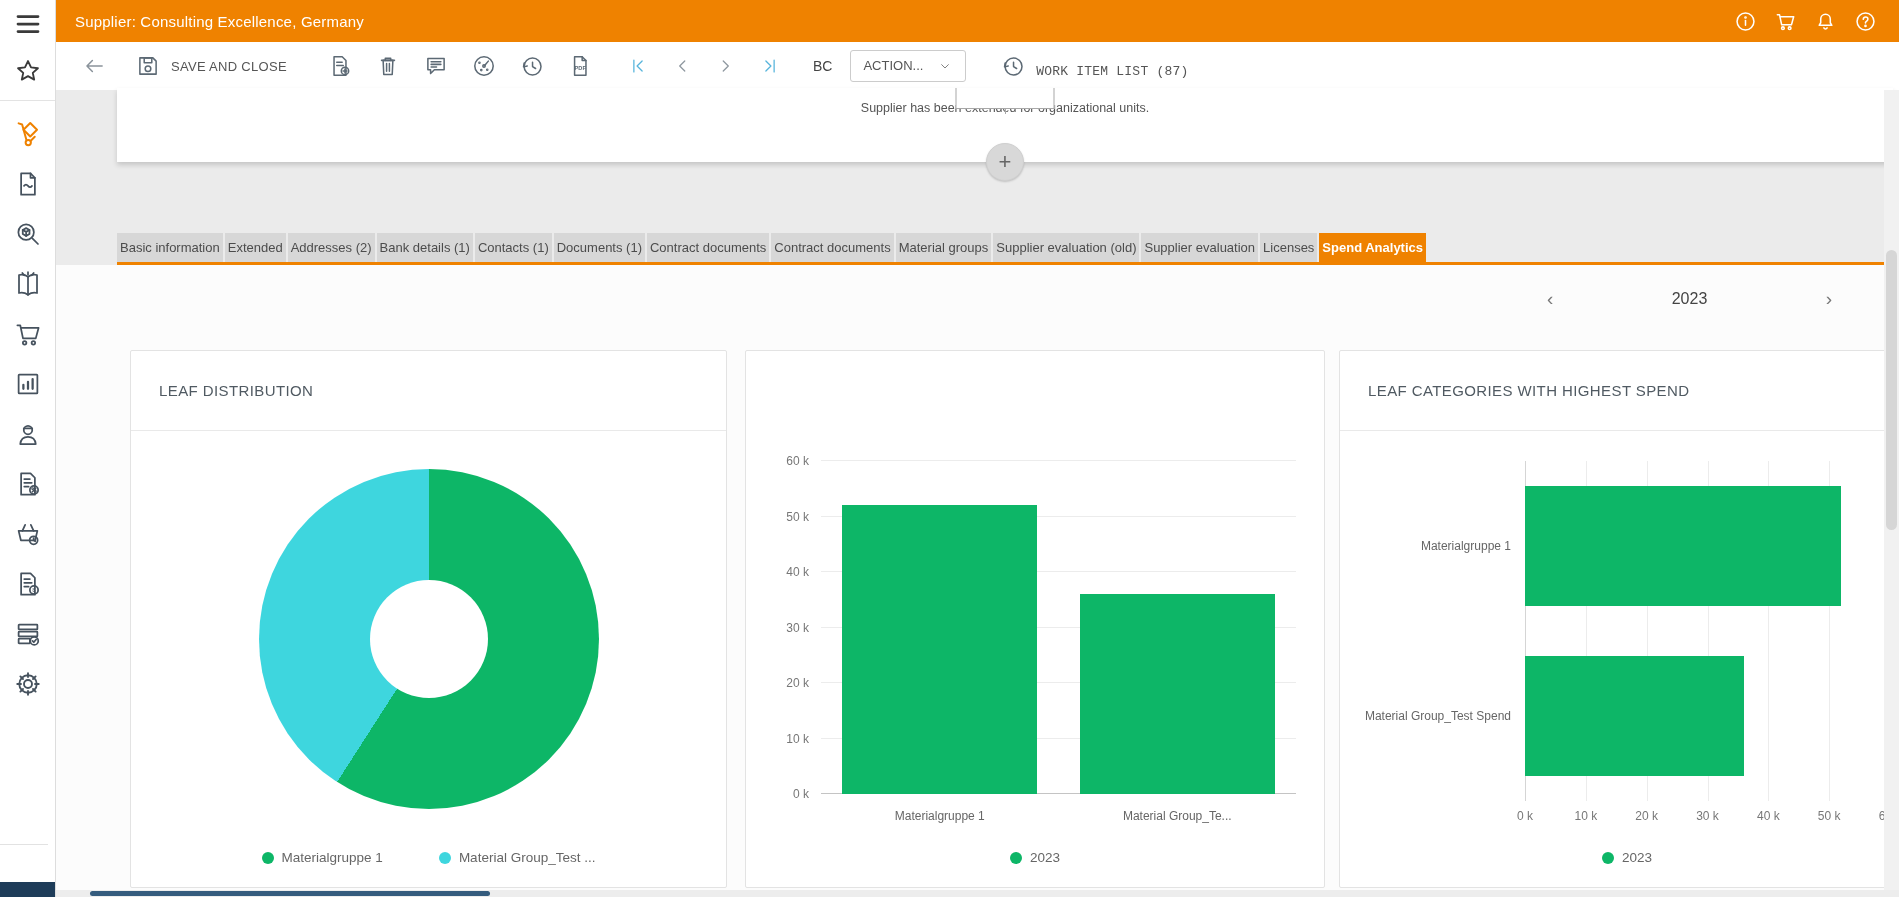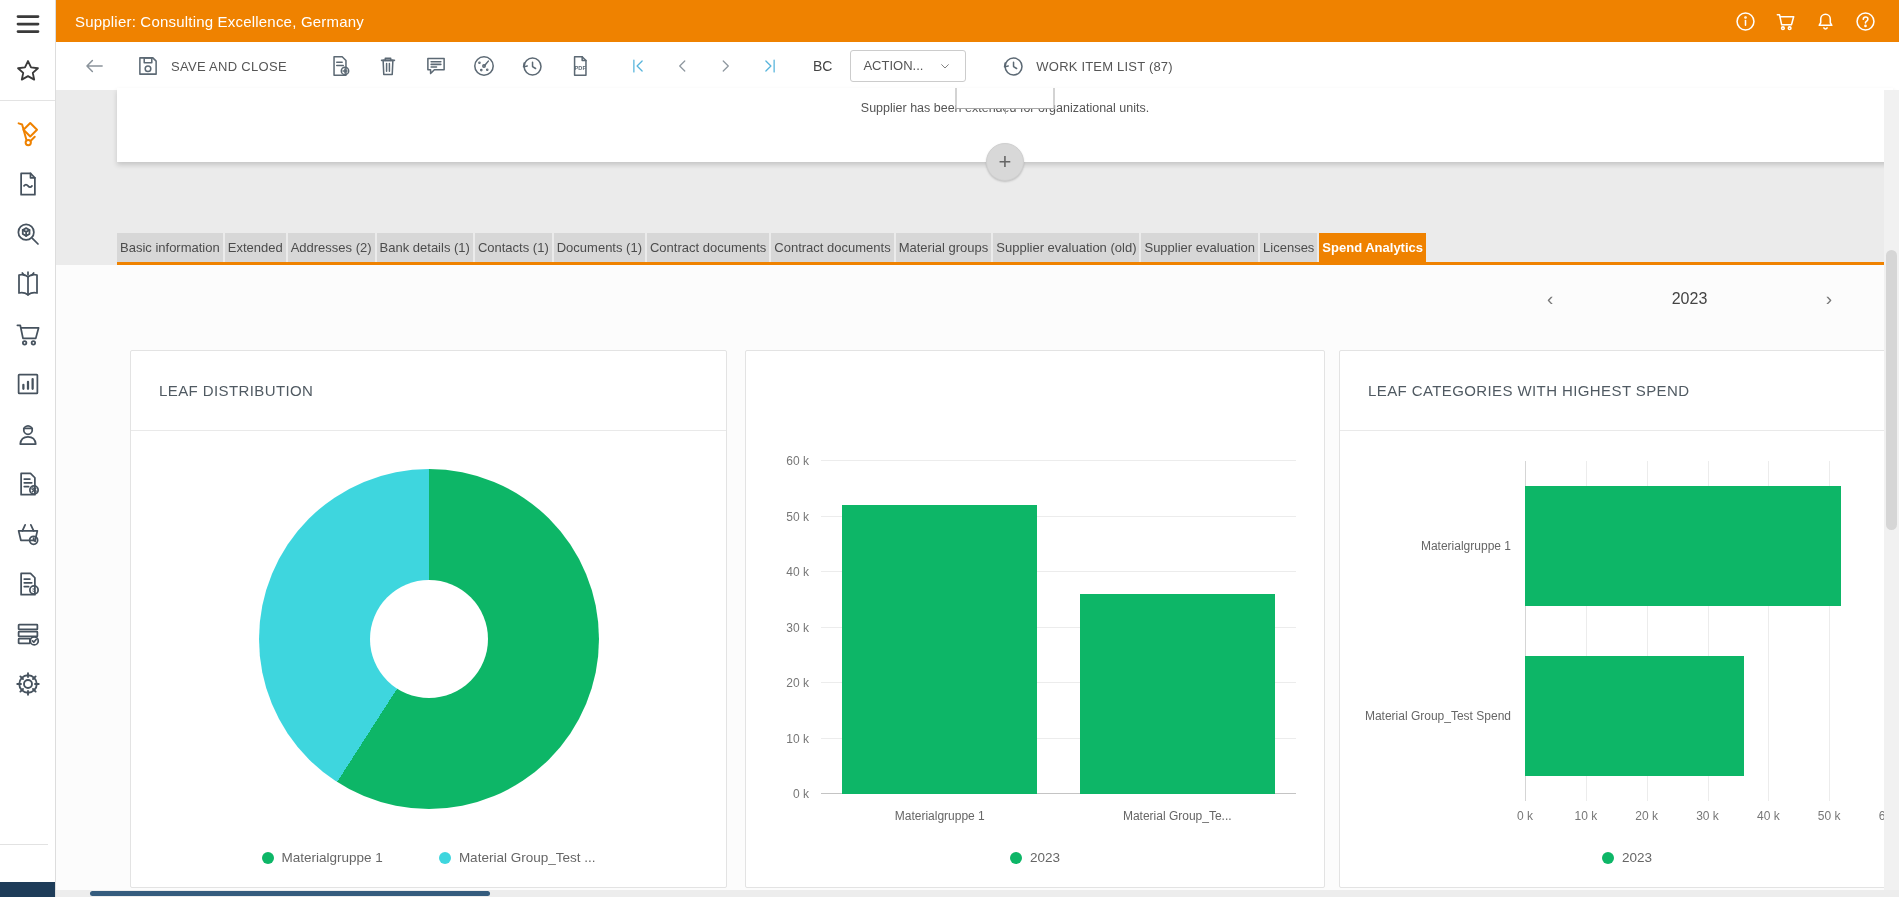--- a/index.html
+++ b/index.html
@@ -32,21 +32,21 @@
   .save-group{display:flex;align-items:center;margin-left:28px;cursor:pointer;}
   .save-label{font-size:13px;color:#555;margin-left:10px;letter-spacing:.3px;}
   .tools-group{display:flex;align-items:center;margin-left:40px;gap:22px;}
   .nav-group{display:flex;align-items:center;margin-left:34px;gap:22px;}
   .nav-group .t-icon{width:22px;height:22px;color:#8f98a0;}
   .nav-group .t-icon.hl{color:#58b5dc;}
   .bc-label{font-size:14px;color:#444;margin-left:32px;}
   .action-select{display:flex;align-items:flex-start;margin-left:18px;border:1px solid #ccc;border-radius:3px;
     padding:7px 12px;font-size:13px;color:#555;cursor:pointer;gap:14px;background:#fff;}
   .action-select .icon{width:16px;height:16px;color:#777;}
-  .workitem-group{display:flex;align-items:center;margin-left:34px;cursor:pointer;}
+  .workitem-group{display:flex;align-items:flex-end;margin-left:34px;cursor:pointer;font-family:Liberation Mono, monospace;}
   .workitem-label{font-size:13px;color:#555;margin-left:10px;letter-spacing:.2px;}
 
   .content{position:absolute;top:90px;left:0;right:0;bottom:7px;background:#ebebeb;overflow:visible;}
 
   
   .notice-panel{position:absolute;top:-2px;left:62px;width:1776px;height:74px;background:#fff;
     box-shadow:0 3px 5px rgba(0,0,0,.16);z-index:5;}
   .node-stub{position:absolute;top:0;left:50%;transform:translateX(-50%);width:97px;height:20px;
     background:#fff;border:1px solid #a8a8a8;border-top:none;}
   .node-connector{position:absolute;top:21px;left:50%;width:1px;height:5px;background:#a8a8a8;}

